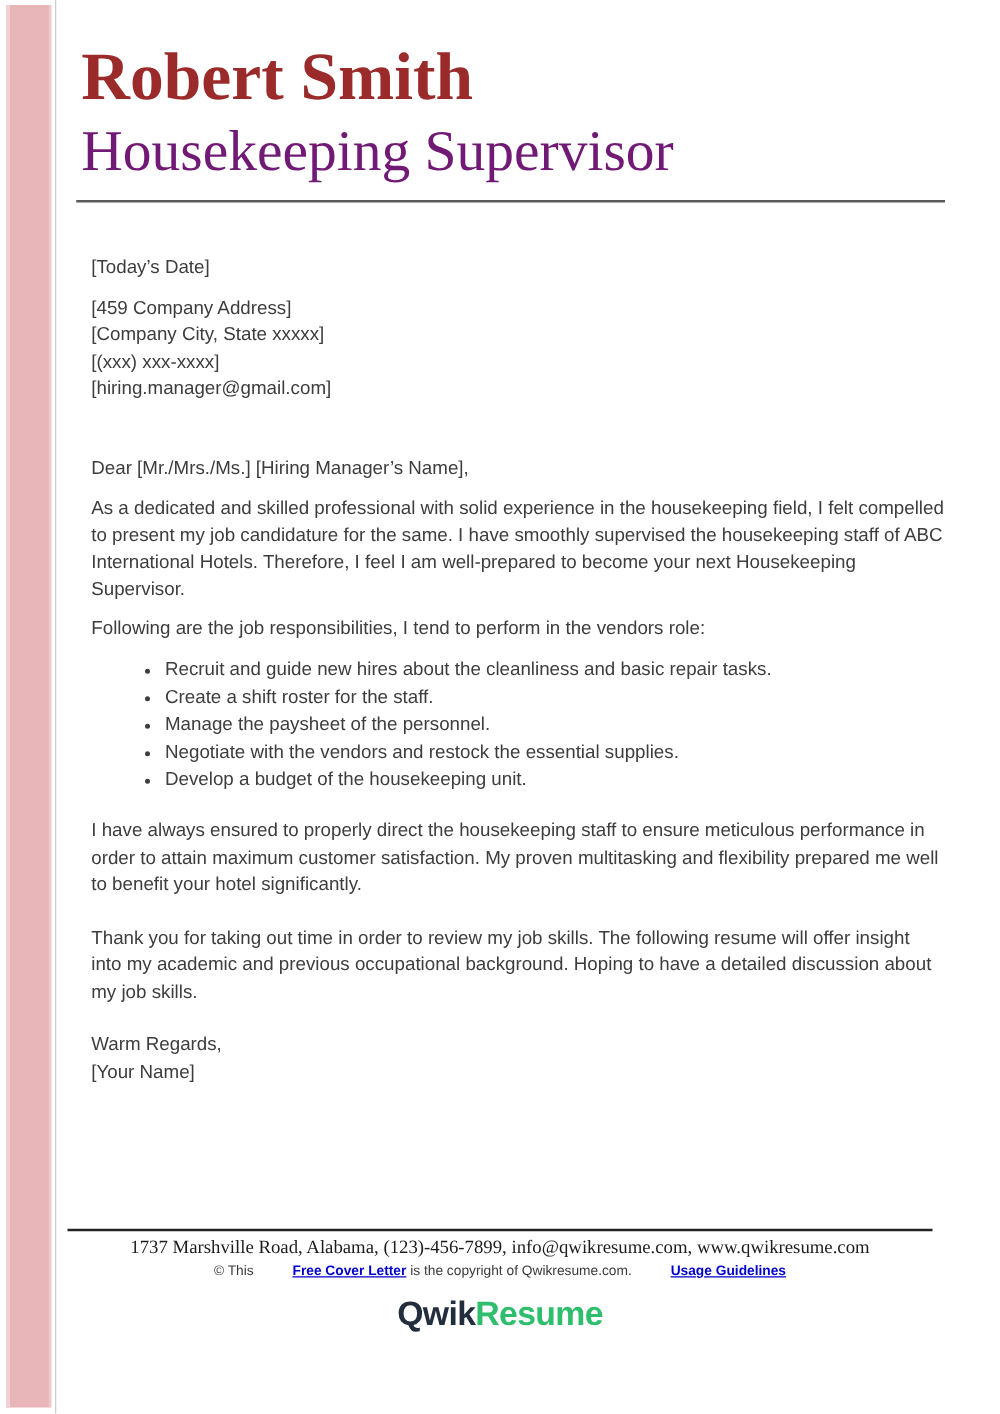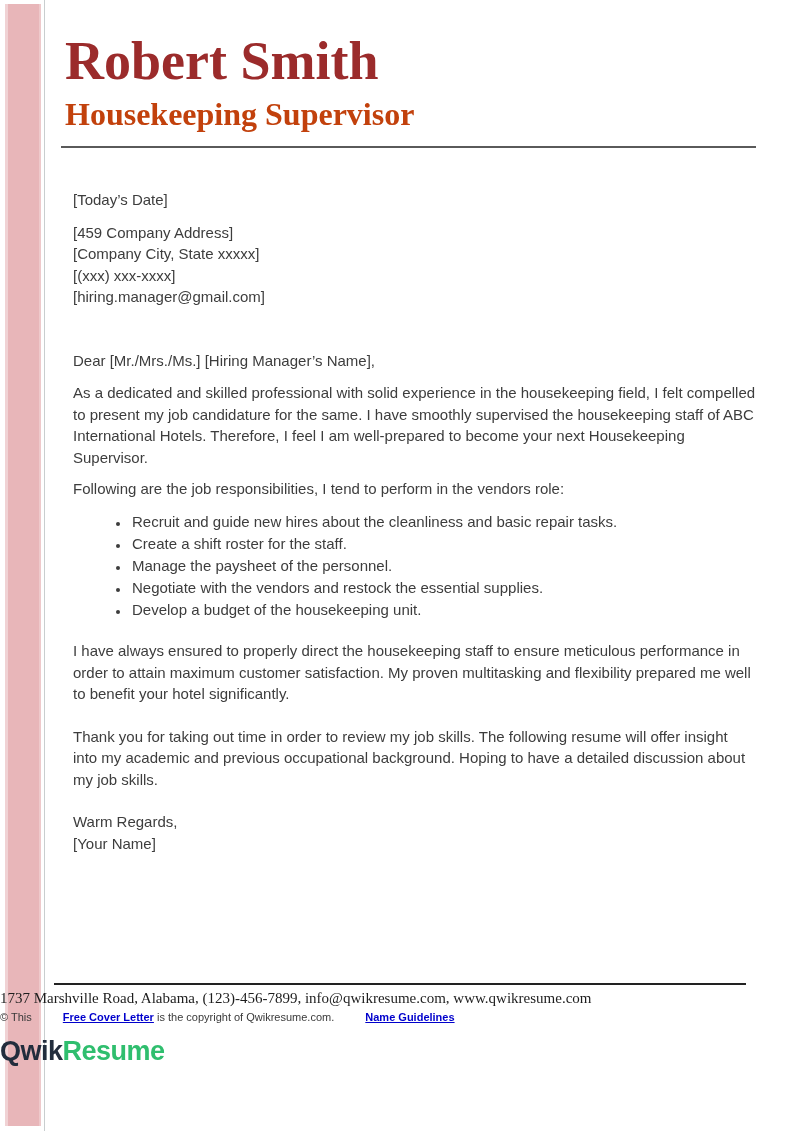--- a/index.html
+++ b/index.html
@@ -37,24 +37,24 @@
     font-family: "Liberation Serif", serif;
     font-weight: bold;
     font-size: 54px;
     line-height: 1.0;
     color: #9b2b2b;
     letter-spacing: 0px;
   }
   .job-title {
     margin: 10px 0 0 -8px;
     font-family: "Liberation Serif", serif;
-    font-weight: bold;
-    font-size: 32px;
+    font-weight: normal;
+    font-size: 46px;
     line-height: 1.0;
-    color: #c2410c;
+    color: #701a75;
   }
   .header-rule {
     margin: 16px 0 0 -12px;
     width: 695px;
     border: none;
     border-top: 2px solid #5a5a5a;
   }
   .letter { font-size: 15px; line-height: 21.5px; }
   .date-line { margin: 41px 0 0 0; }
   .address-block { margin: 11px 0 0 0; }
@@ -70,21 +70,21 @@
   .resp-list li { margin: 0 0 0.5px 0; padding-left: 2px; }
   .resp-list li::marker { font-size: 12px; color: #3d3d3d; }
   .para-after-list { margin: 20px 0 0 0; }
   .para-gap { margin: 21px 0 0 0; }
   .signoff { margin: 21px 0 0 0; }
   .signature { margin: 0; }
   .page-footer {
     position: absolute;
     left: 0; top: 983px;
     width: 800px;
-    text-align: left;
+    text-align: center;
   }
   .footer-rule {
     margin: 0 auto;
     width: 692px;
     border: none;
     border-top: 2px solid #222222;
   }
   .contact-line {
     margin-top: 5px;
     font-family: "Liberation Serif", serif;
@@ -154,17 +154,17 @@
       <p class="para-gap">Thank you for taking out time in order to review my job skills. The following resume will offer insight into my academic and previous occupational background. Hoping to have a detailed discussion about my job skills.</p>
 
       <p class="signoff">Warm Regards,</p>
       <p class="signature">[Your Name]</p>
     </div>
   </div>
 
   <div class="page-footer">
     <hr class="footer-rule">
     <div class="contact-line">1737 Marshville Road, Alabama, (123)-456-7899, info@qwikresume.com, www.qwikresume.com</div>
-    <div class="copyright-line"><span>© This </span><a href="#">Free Cover Letter</a><span> is the copyright of Qwikresume.com. </span><a href="#">Name Guidelines</a></div>
+    <div class="copyright-line"><span>© This </span><a href="#">Free Cover Letter</a><span> is the copyright of Qwikresume.com. </span><a href="#">Usage Guidelines</a></div>
     <div class="logo"><span class="logo-dark">Qwik</span><span class="logo-green">Resume</span></div>
   </div>
 
 </div>
 
 </body></html>

